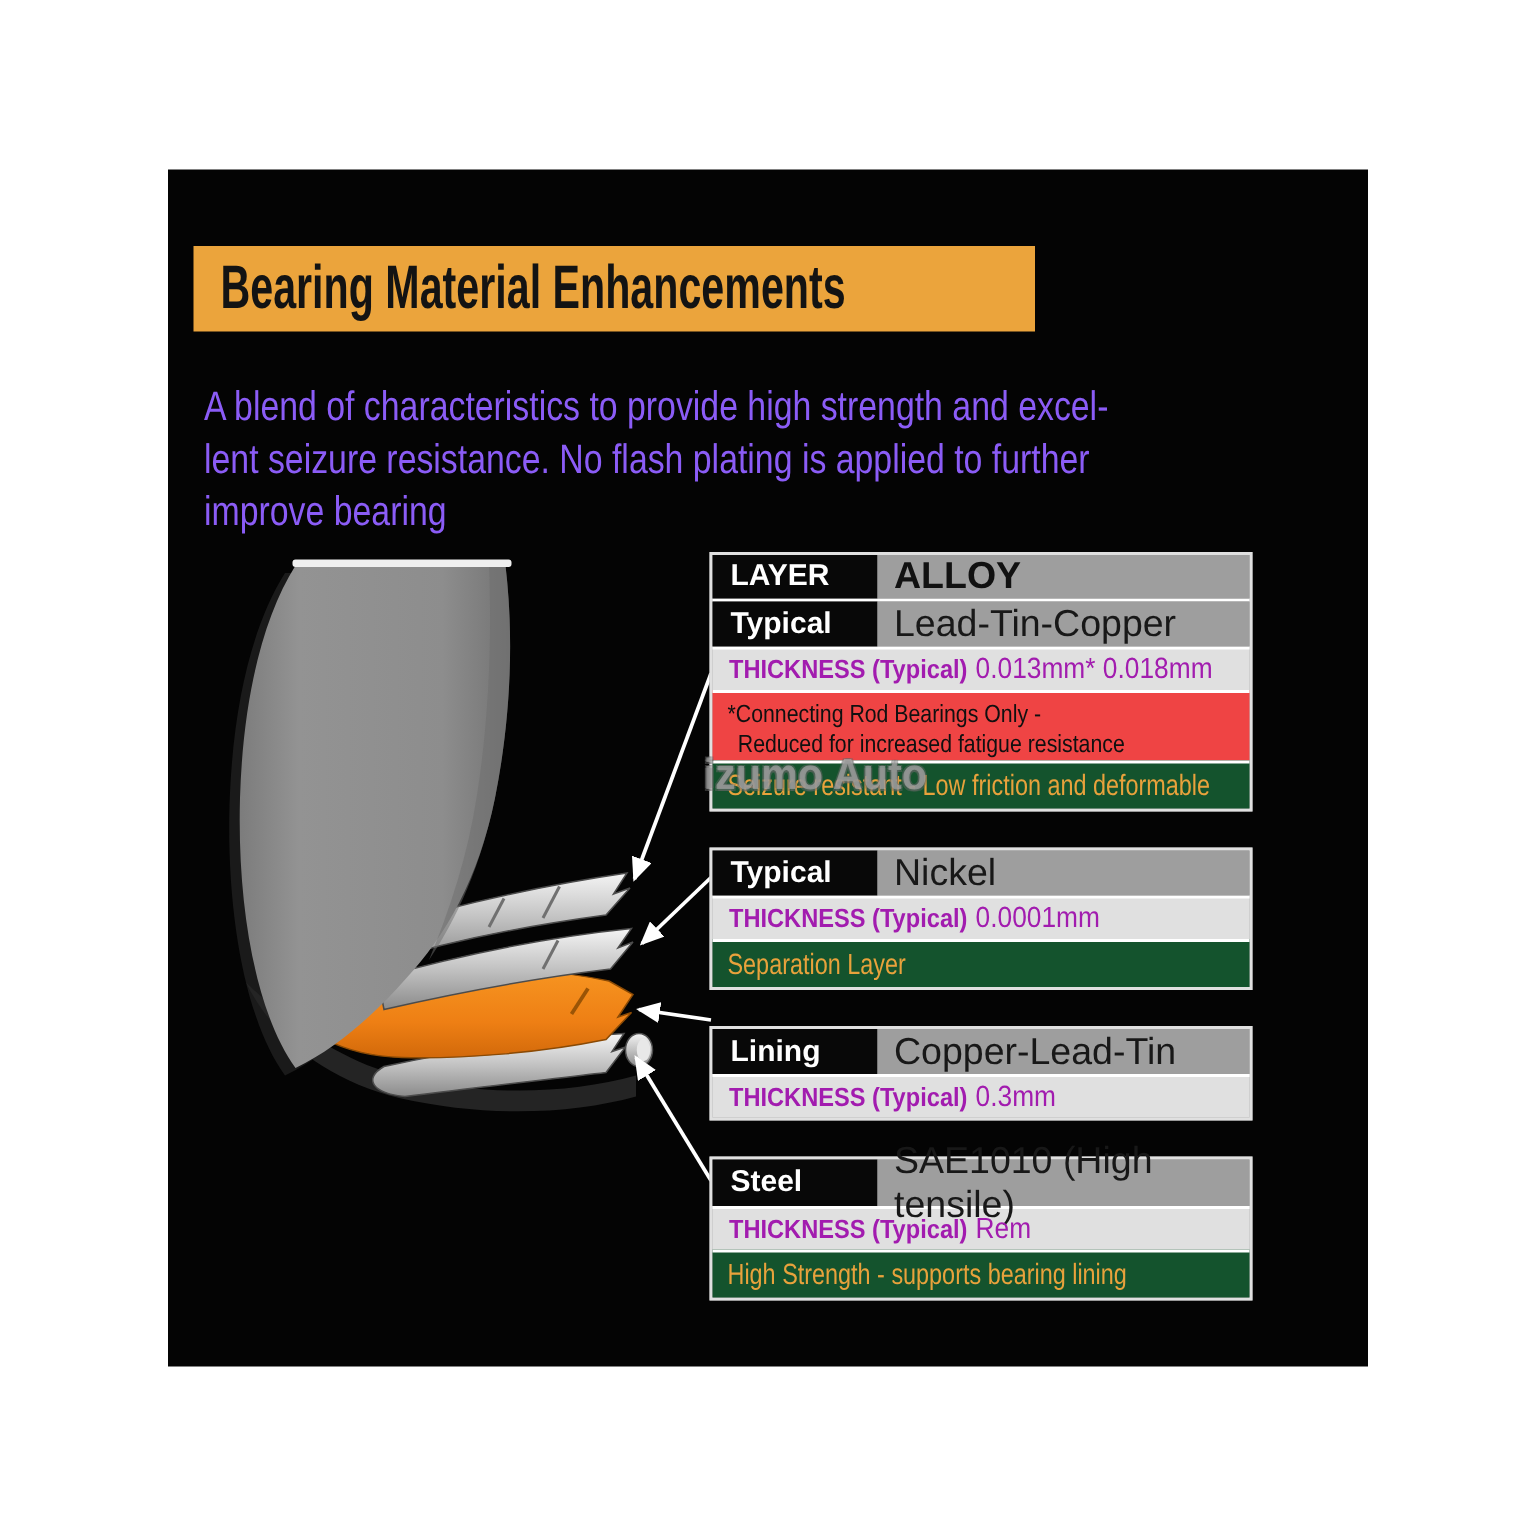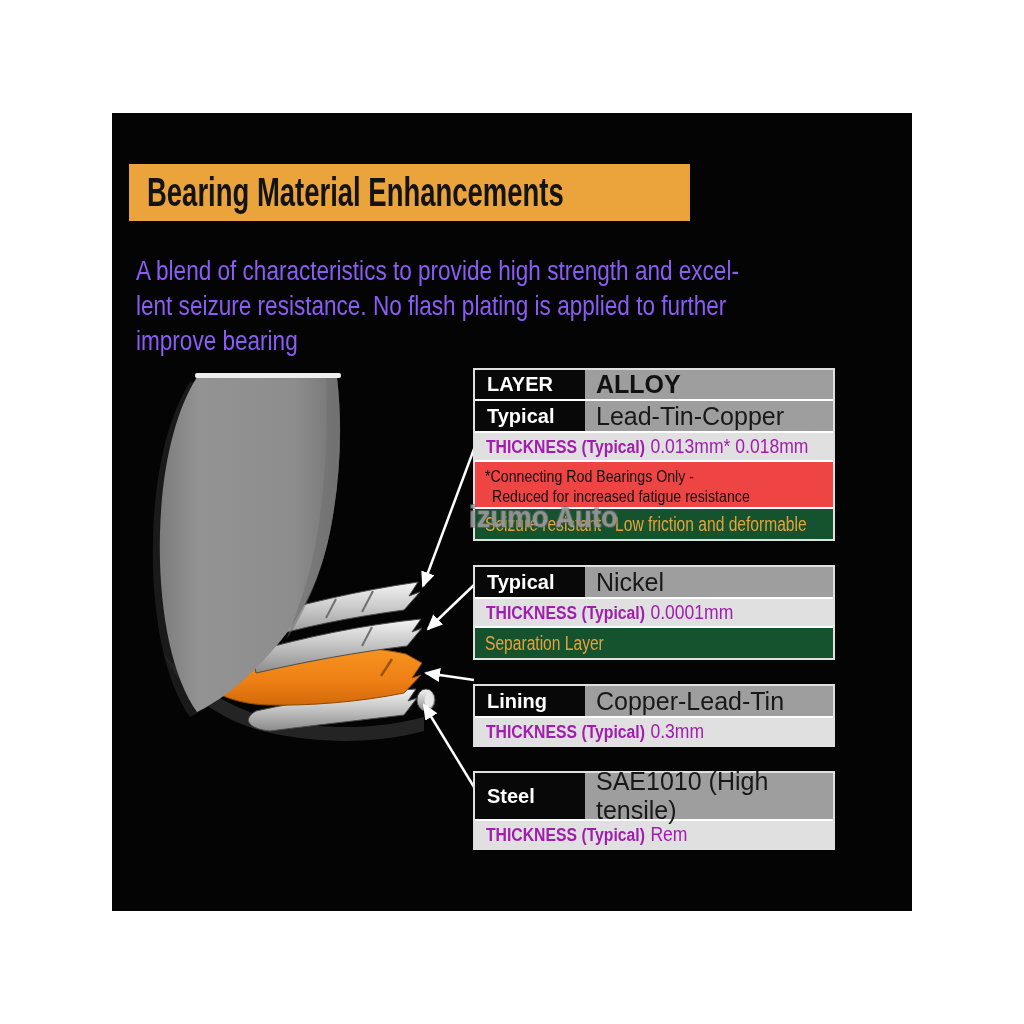--- a/index.html
+++ b/index.html
@@ -33,21 +33,21 @@
   
   .tbl{position:absolute;left:473px;top:368px;width:362px;z-index:4;}
   .grp{border:2px solid #e0e0e0;background:#9e9e9e;margin-bottom:24px;}
   .row{display:flex;align-items:stretch;}
   .row + .row{border-top:2px solid #fff;}
   .cell-lbl{width:110px;flex:none;background:#080808;color:#fff;font-weight:bold;font-size:20px;
       display:flex;align-items:center;padding-left:12px;box-sizing:border-box;}
   .cell-val{flex:1;display:flex;align-items:center;padding-left:11px;font-size:25px;color:#181818;
       background:#9e9e9e;}
   .hdr .cell-val{font-weight:bold;color:#111;}
-  .h29{height:29px}.h30{height:30px}.h31{height:46px}.h27{height:27px}.h47{height:47px}
+  .h29{height:29px}.h30{height:30px}.h31{height:31px}.h27{height:27px}.h47{height:47px}
   .row-thick{background:#e0e0e0;display:flex;align-items:center;padding-left:11px;color:#a21caf;}
   .row-thick .sq{display:inline-block;transform:scaleX(.9);transform-origin:0 50%;white-space:nowrap;}
   .row-thick b{font-size:17.5px;}
   .row-thick .tv{font-size:19.5px;margin-left:6px;font-weight:normal;}
   .row-note{background:#ef4444;display:block;box-sizing:border-box;padding:4px 0 0 10px;color:#101010;}
   .row-note .nline{font-size:16.5px;line-height:20px;white-space:nowrap;transform:scaleX(.86);
       transform-origin:0 50%;}
   .row-note .n2{padding-left:8px;}
   .row-prop{background:#14532d;display:flex;align-items:center;padding-left:10px;}
   .row-prop .pt{display:inline-block;color:var(--orange,#E8A23C);font-size:19.5px;white-space:nowrap;
@@ -176,16 +176,19 @@
     </div>
 
     <div class="grp">
       <div class="row h31">
         <div class="cell-lbl">Steel</div>
         <div class="cell-val">SAE1010 (High tensile)</div>
       </div>
       <div class="row row-thick h27">
         <span class="sq"><b>THICKNESS (Typical)</b><span class="tv">Rem</span></span>
       </div>
+      <div class="row row-prop h30">
+        <span class="pt">High Strength - supports bearing lining</span>
+      </div>
     </div>
 
   </div>
 </div>
 
 </body></html>

